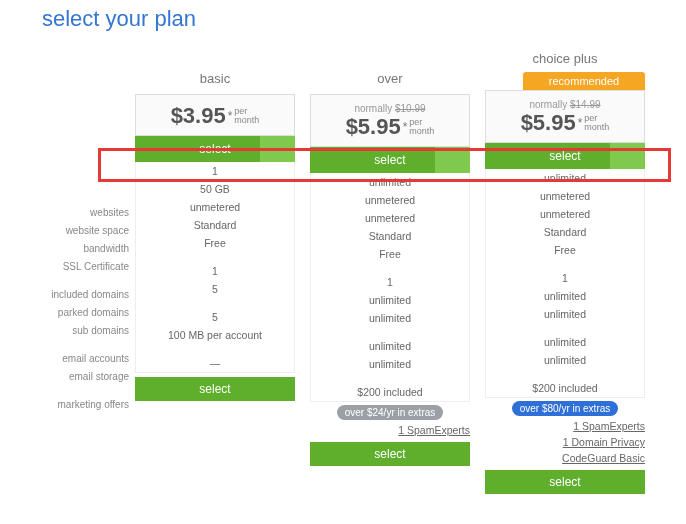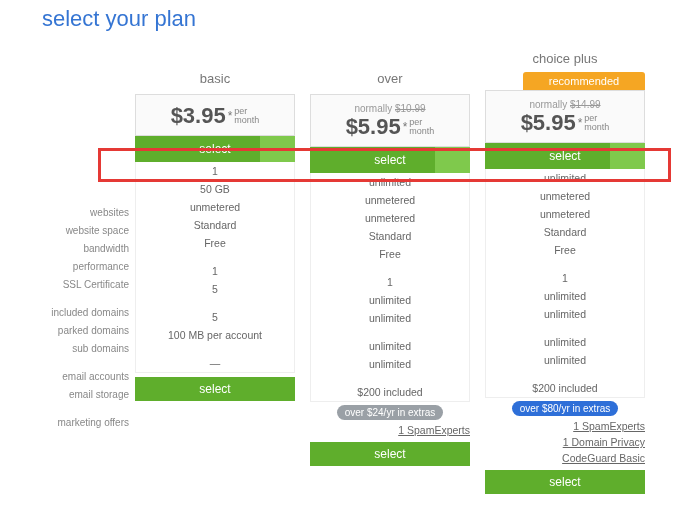--- a/index.html
+++ b/index.html
@@ -35,21 +35,20 @@
 <body>
 
 <h1 class="page-title">select your plan</h1>
 
 <div class="grid">
 
   <div class="labels-col">
     <div class="lbl">websites</div>
     <div class="lbl">website space</div>
     <div class="lbl">bandwidth</div>
-    <div class="lbl">performance</div>
     <div class="lbl">SSL Certificate</div>
     <div class="gap"></div>
     <div class="lbl">included domains</div>
     <div class="lbl">parked domains</div>
     <div class="lbl">sub domains</div>
     <div class="gap"></div>
     <div class="lbl">email accounts</div>
     <div class="lbl">email storage</div>
     <div class="gap"></div>
     <div class="lbl">marketing offers</div>

